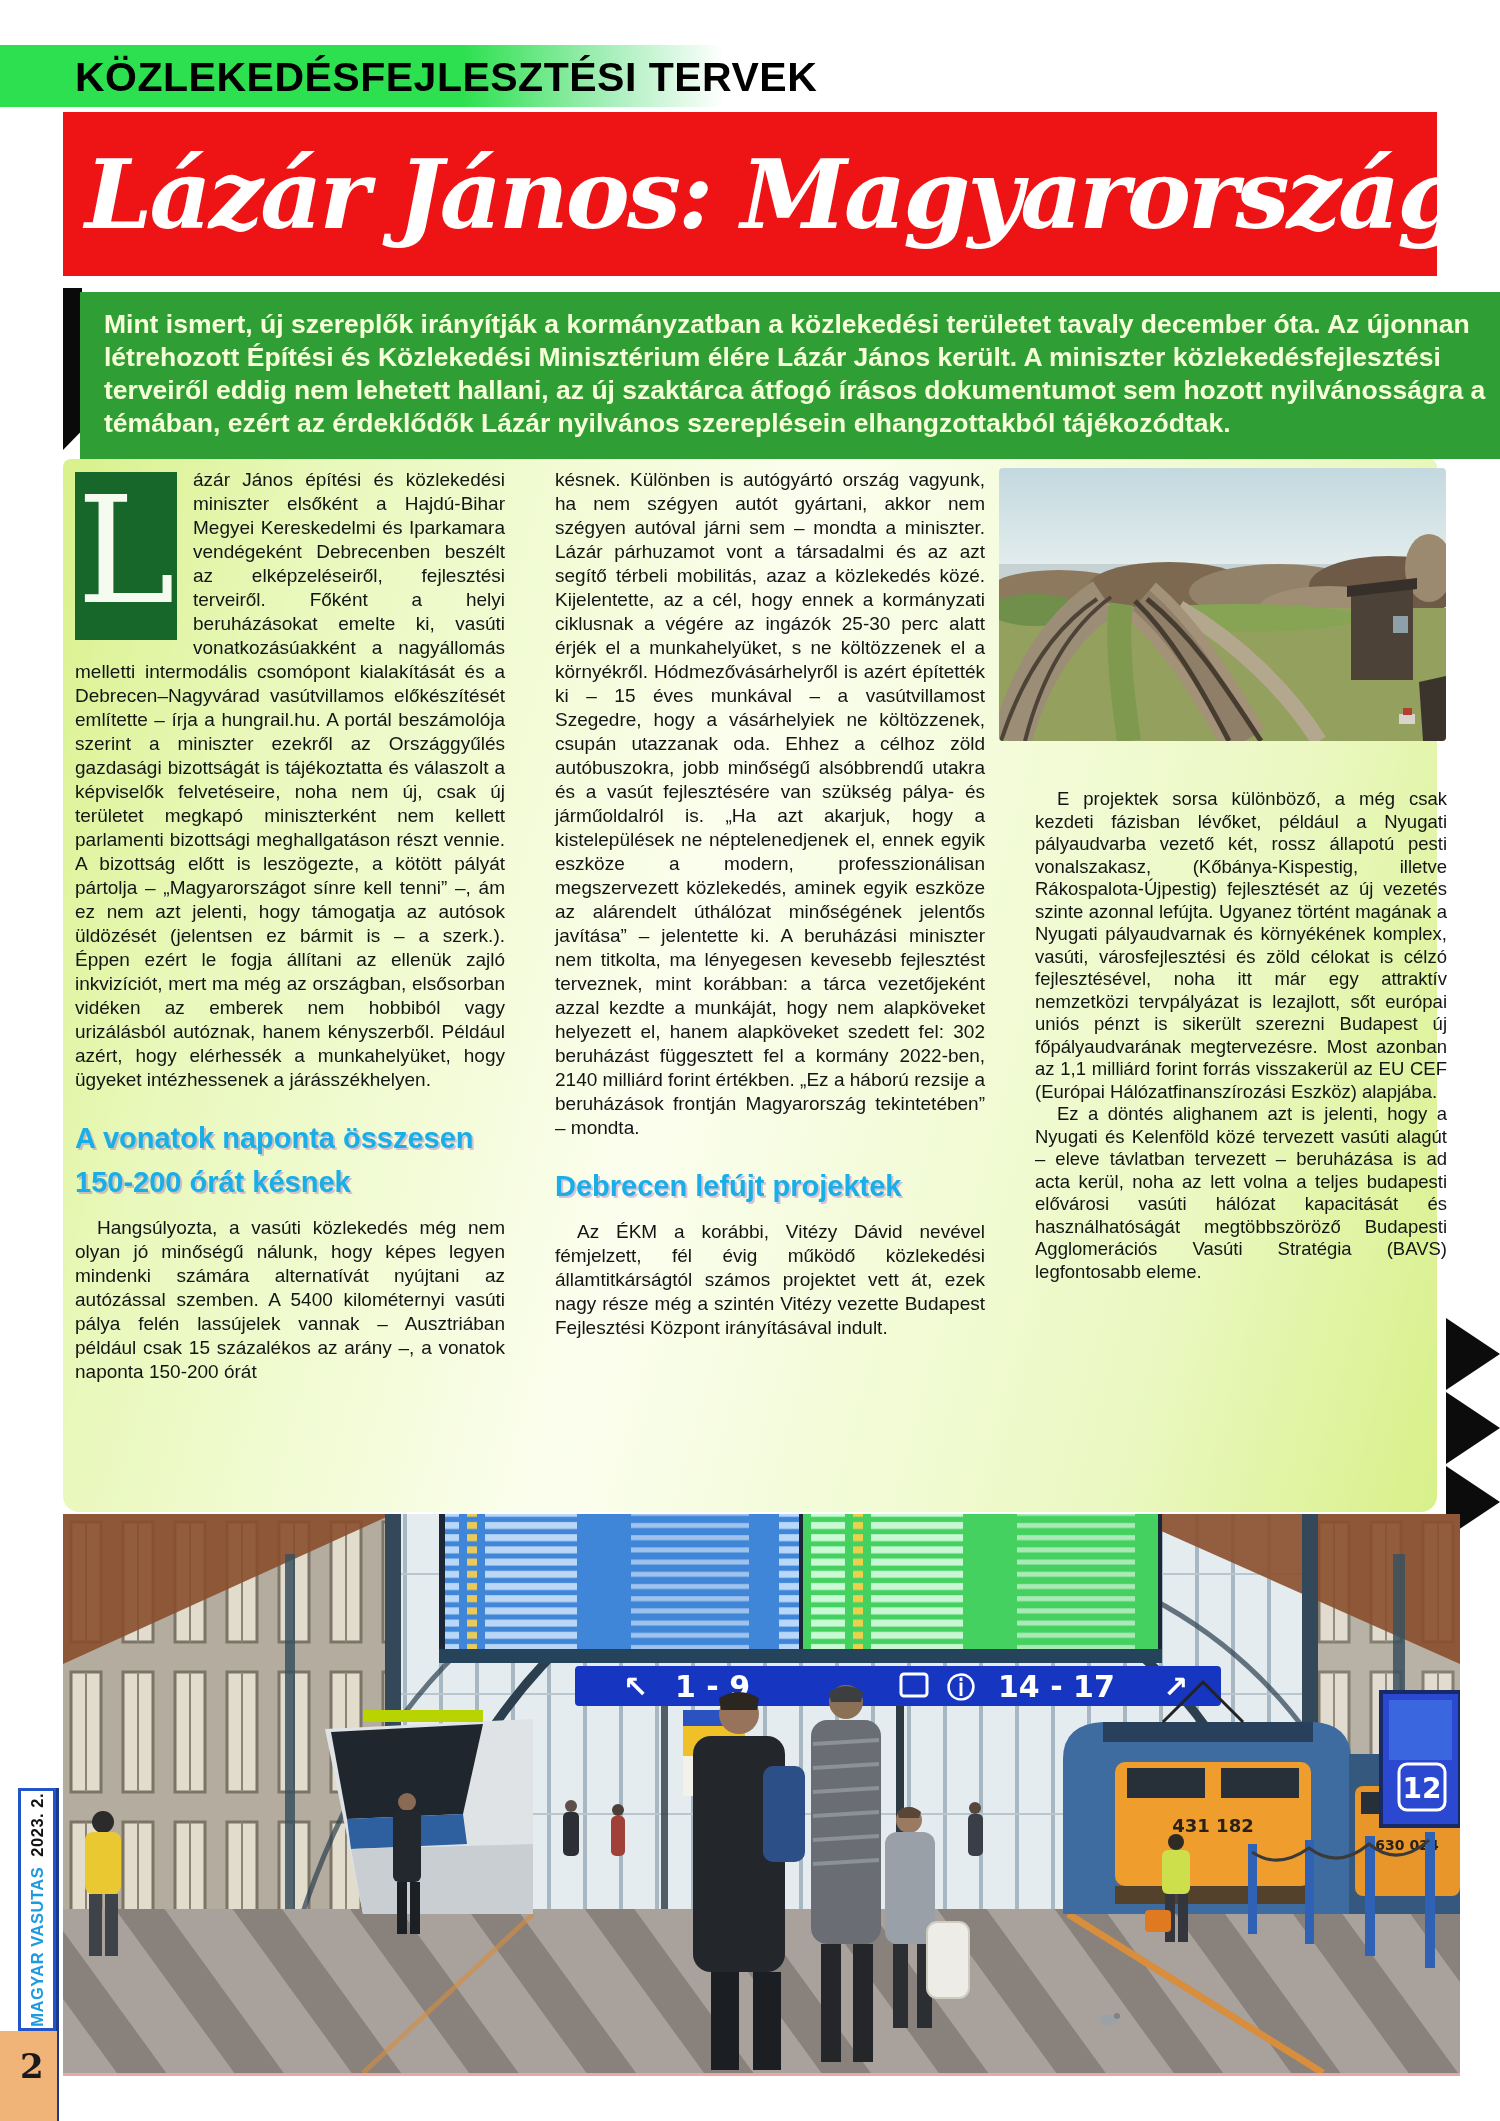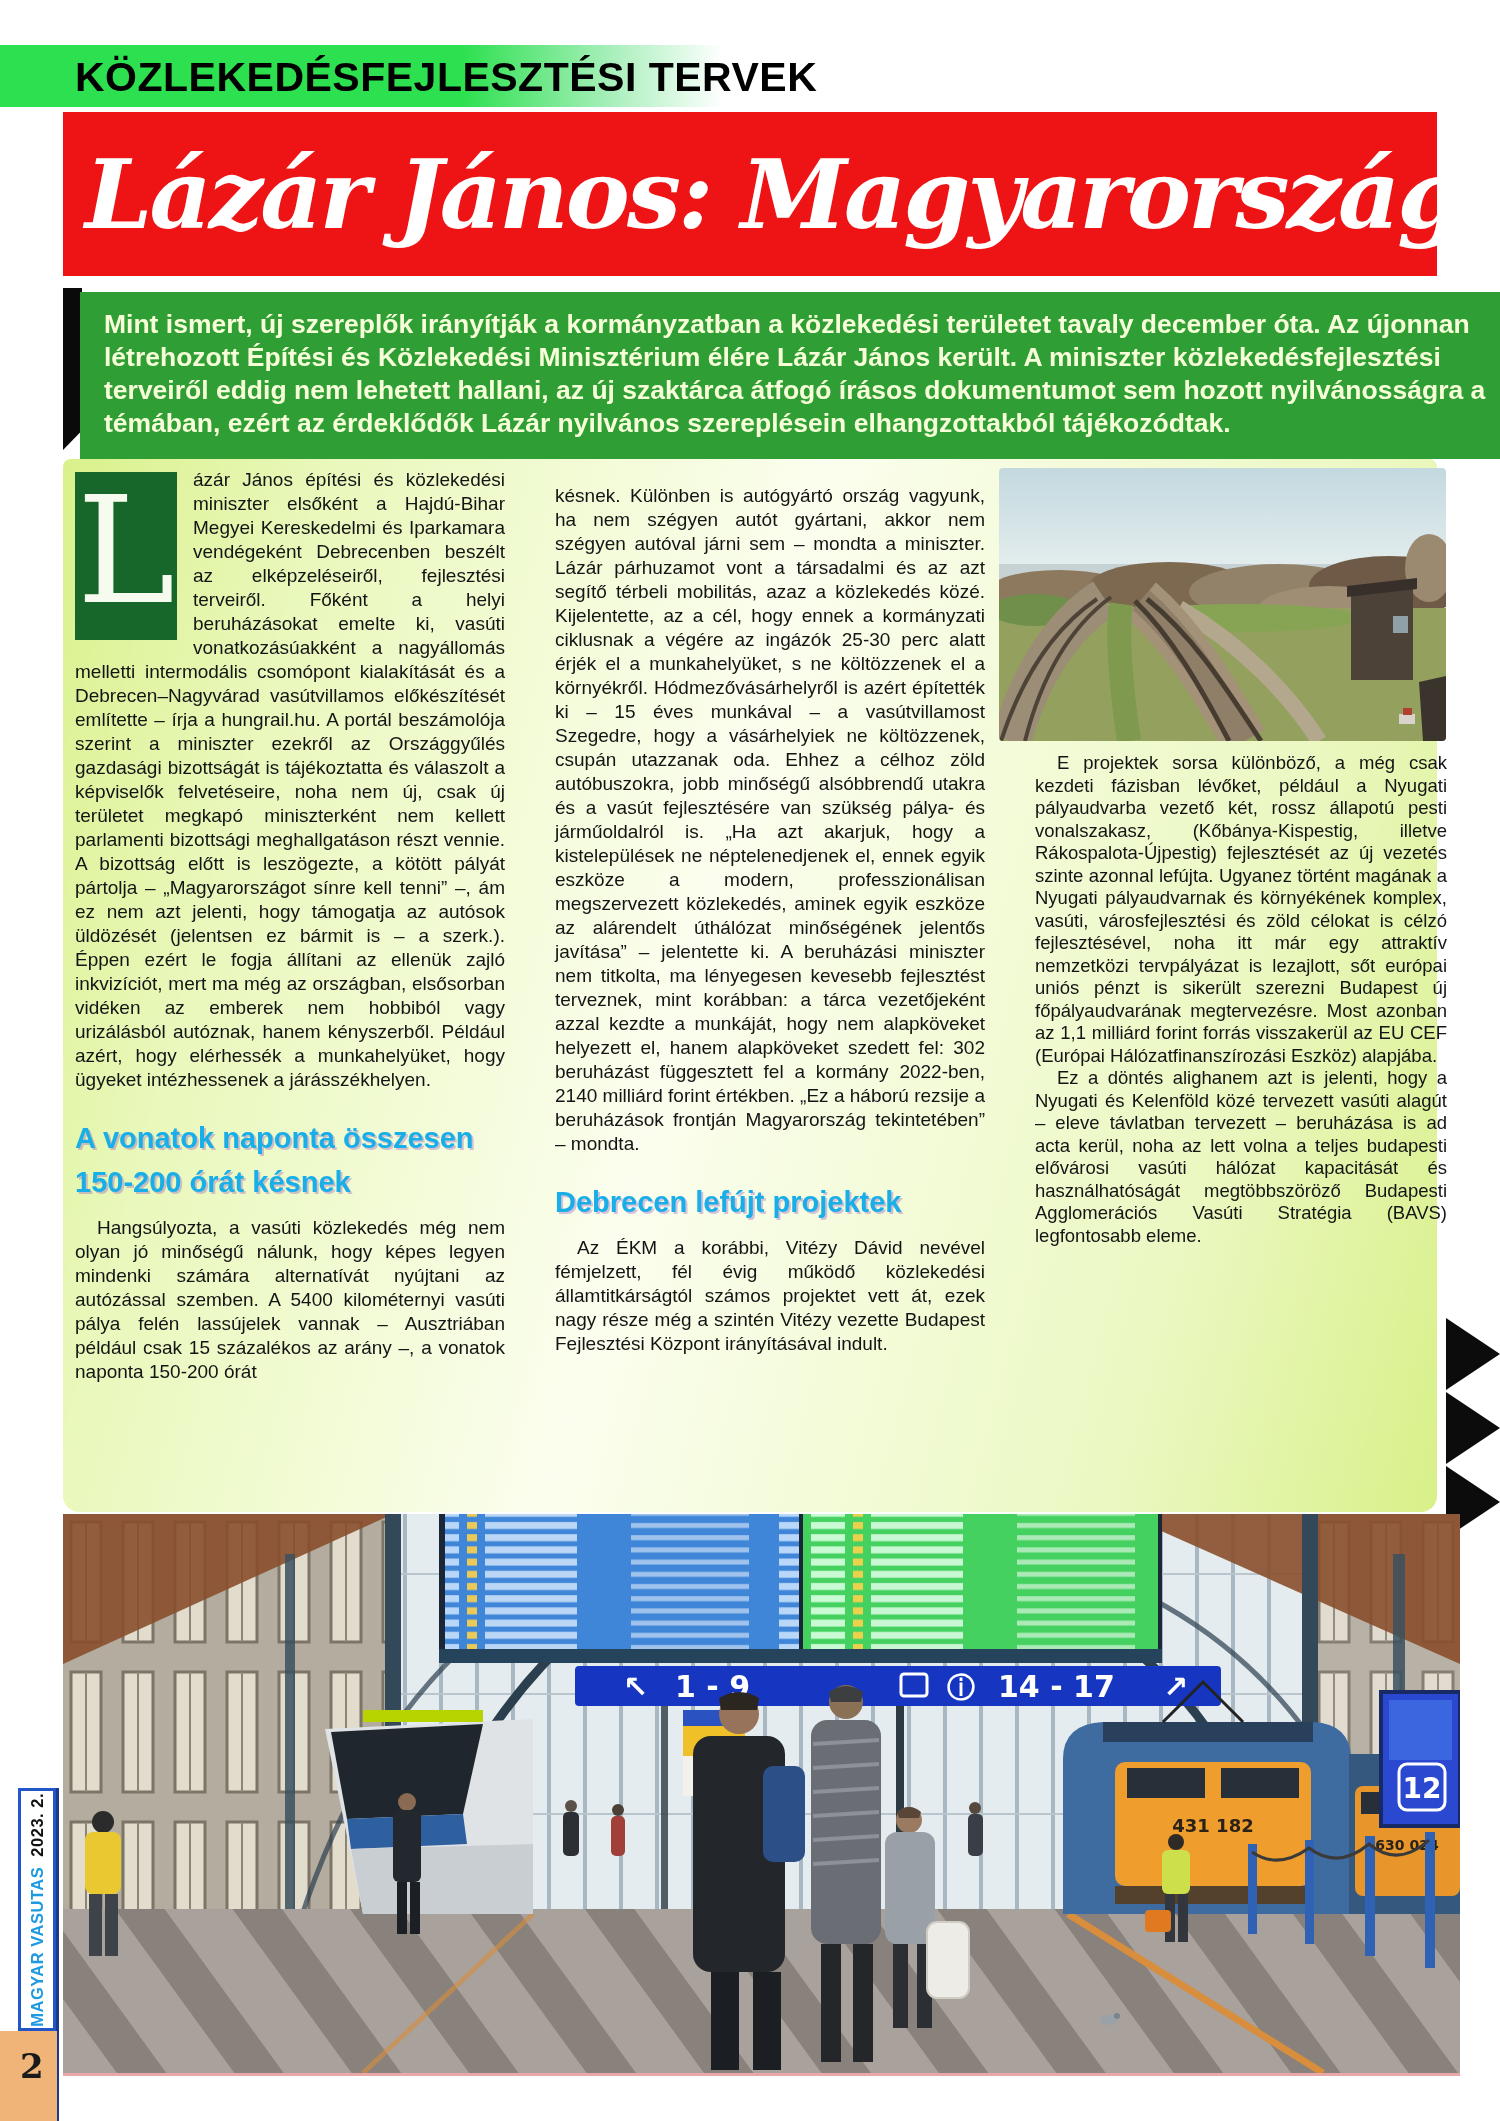--- a/index.html
+++ b/index.html
@@ -28,22 +28,22 @@
   .lead-text{color:#f7ffd9;font-weight:700;font-size:26.5px;line-height:33px;}
 
   
   .article-bg{position:absolute;left:63px;top:459px;width:1374px;height:1053px;border-radius:8px 8px 16px 16px;
     background:linear-gradient(105deg,#d9f18b 0%,#e9f8bb 16%,#fbfeee 46%,#ebf8c2 80%,#d8f089 100%);}
 
   
   .col{position:absolute;text-align:justify;color:#141414;}
   .col p{margin:0;font-size:19px;line-height:24px;}
   .col1{left:75px;top:468px;width:430px;height:1040px;}
-  .col2{left:555px;top:484px;width:430px;height:1040px;}
-  .col3{left:1035px;top:752px;width:412px;height:760px;}
+  .col2{left:555px;top:468px;width:430px;height:1040px;}
+  .col3{left:1035px;top:788px;width:412px;height:760px;}
   .col3 p{font-size:18.5px;line-height:22.5px;}
   .indent{text-indent:22px;}
   .subhead{color:#18aee8;font-weight:800;font-size:29px;line-height:44px;margin:24px 0 12px 0;text-align:left;
     text-shadow:2px 2px 0 rgba(150,80,190,0.35);}
   .dropcap-box{float:left;width:102px;height:168px;margin:4px 16px 4px 0;background:#17672a;
     color:#f6fbef;font-family:"DejaVu Serif",serif;font-size:148px;line-height:158px;text-align:center;}
 
   
   .cont-arrow{position:absolute;left:1446px;width:54px;height:72px;background:#0c0c0c;
     clip-path:polygon(0 0,100% 50%,0 100%);}

